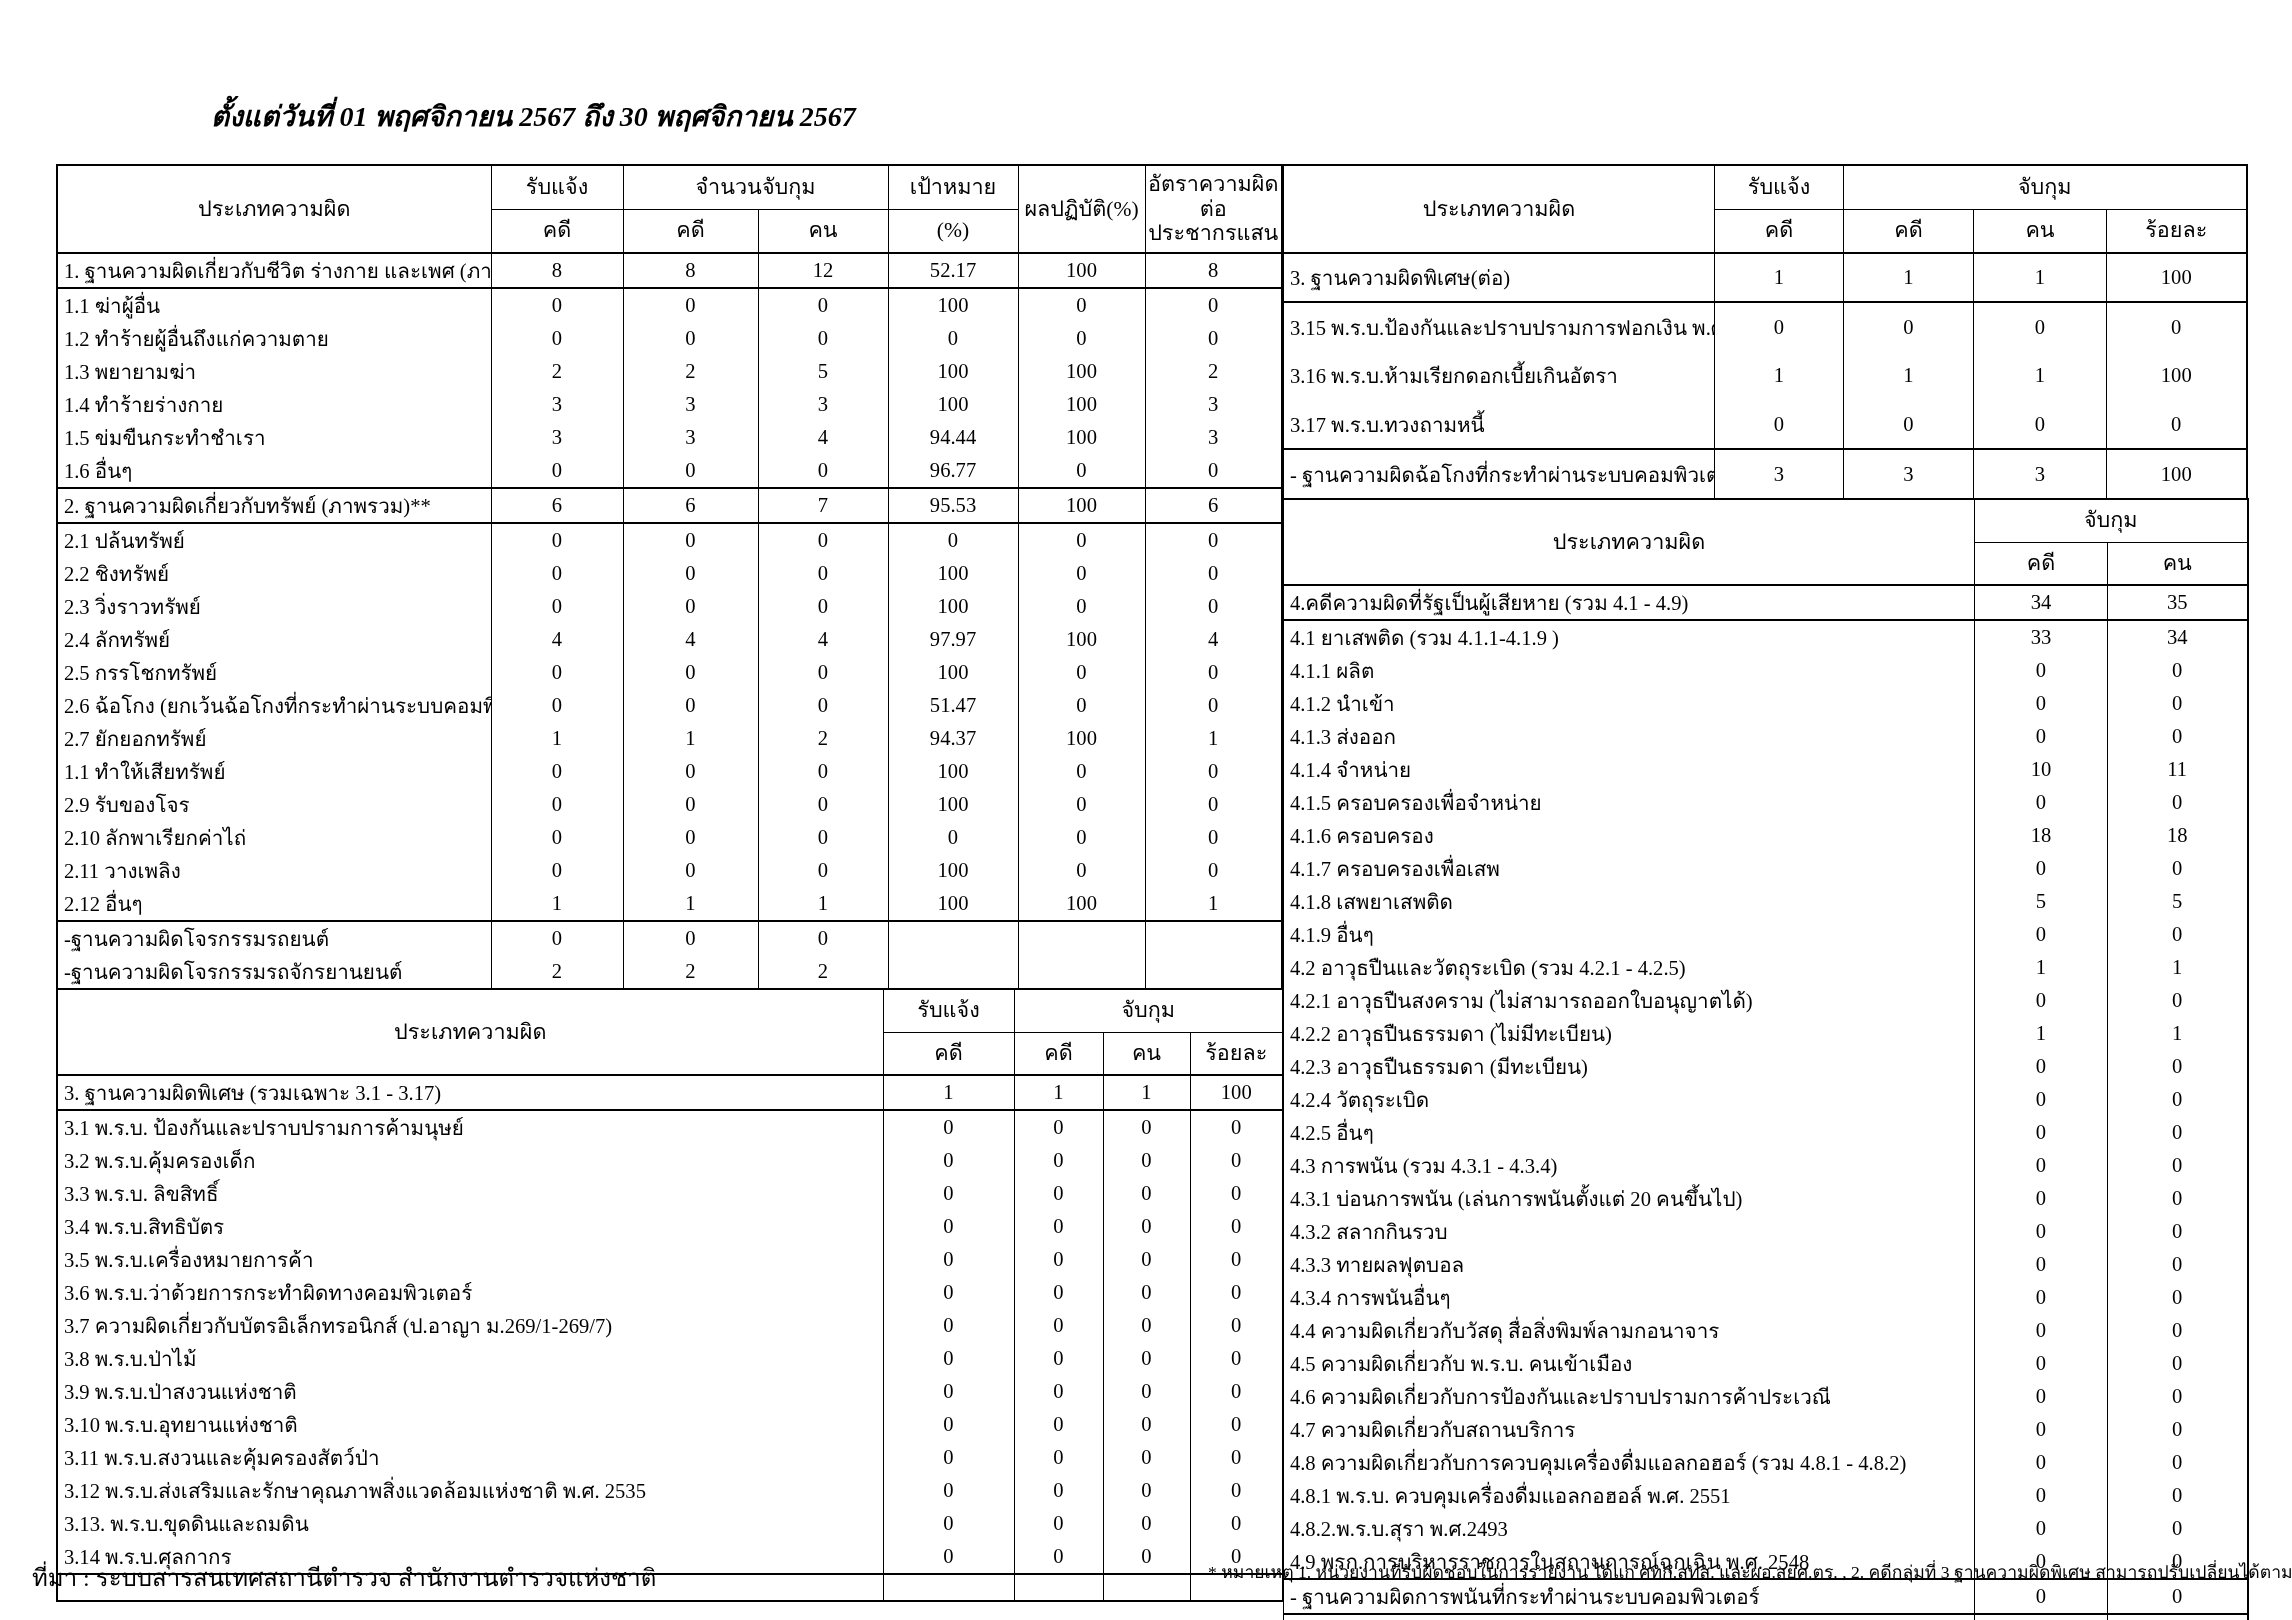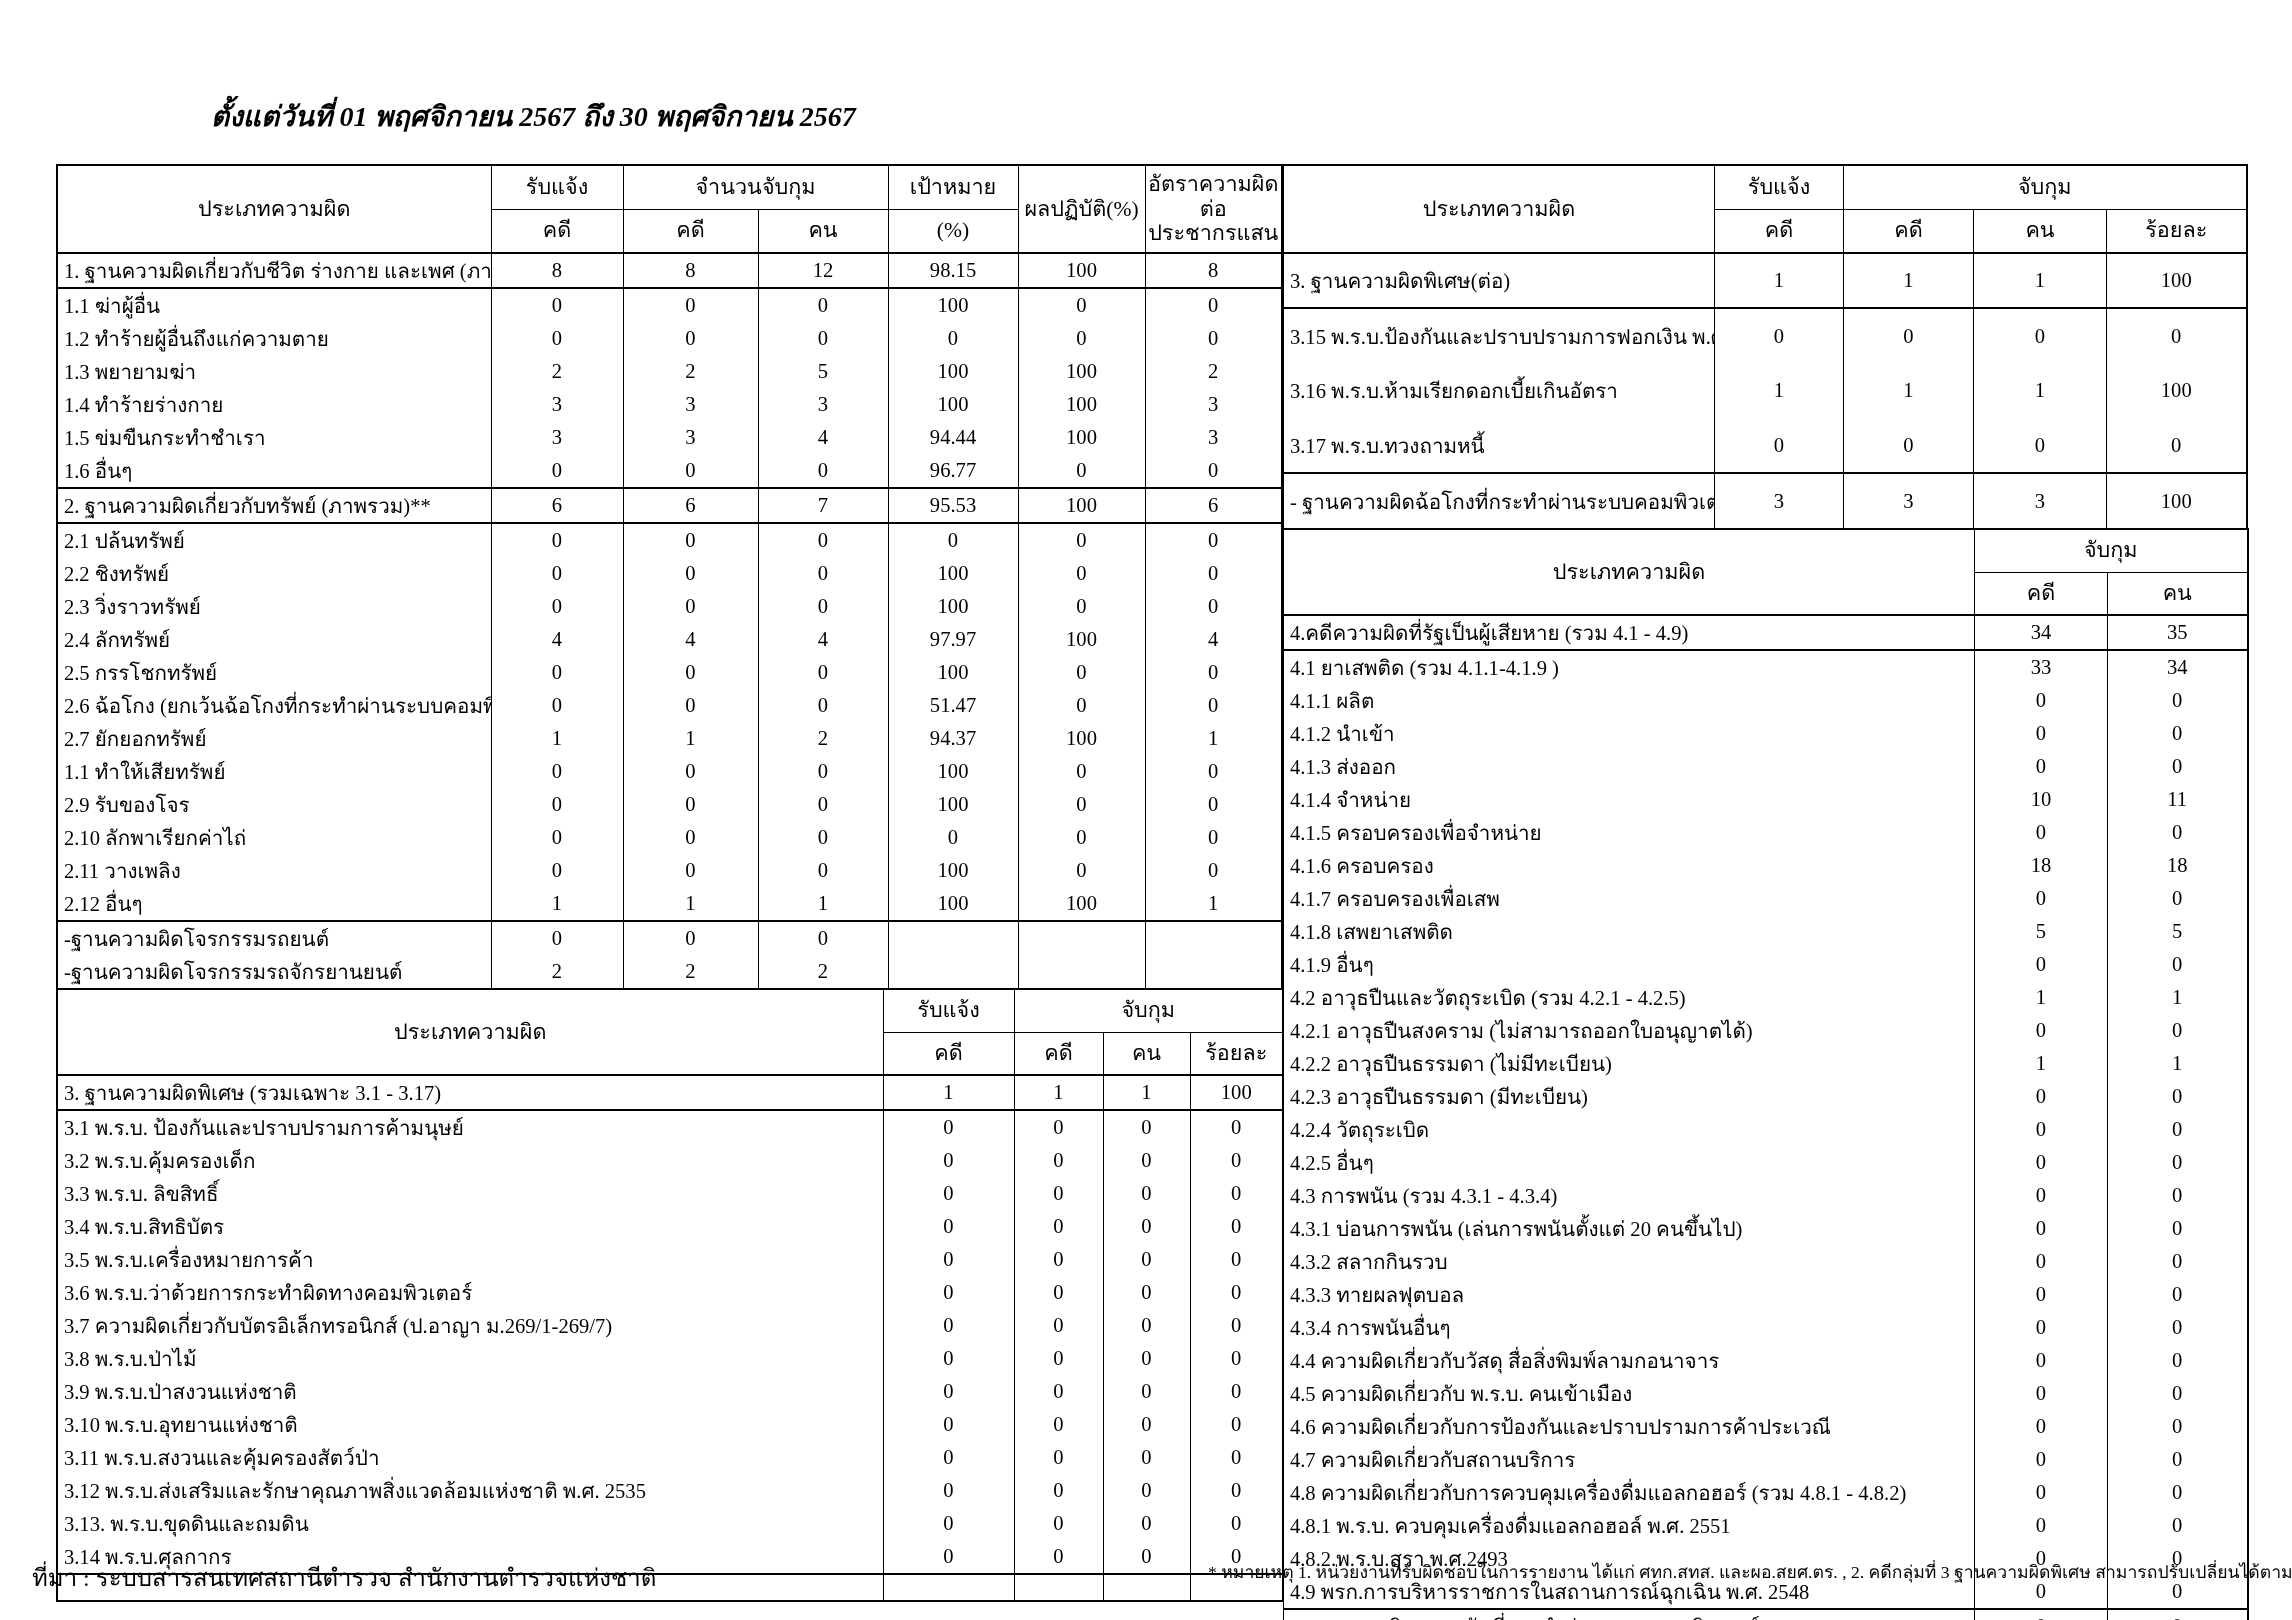--- a/index.html
+++ b/index.html
@@ -48,21 +48,21 @@
   thead th{
     border:1px solid #000;
     text-align:center;font-size:21.6px;line-height:1.15;
   }
   thead tr:last-child th{border-bottom:2px solid #000;}
   thead th[rowspan]{border-bottom:2px solid #000;}
   .t-lu thead tr,.t-ru thead tr{height:44px;}
   .t-ll thead tr,.t-rl thead tr{height:43px;}
   tbody td{border-top:none;border-bottom:none;}
   .t-lu tbody tr{height:32px;}
-  .t-ru tbody tr{height:55px;}
+  .t-ru tbody tr{height:49px;}
   .t-ll tbody tr,.t-rl tbody tr{height:30px;padding-left:28px;}
   tbody tr.tail{height:27.4px;}
   td.name{
     text-align:left;padding-left:5.9px;
     font-size:20.6px;white-space:nowrap;
   }
   td.num{text-align:center;font-size:20.6px;}
   tr.bt td{border-top:2px solid #000;}
   tr.bb td{border-bottom:2px solid #000;}
   .footer-left{
@@ -112,21 +112,21 @@
             <th>คน</th>
             <th>(%)</th>
           </tr>
         </thead>
         <tbody>
             <tr class="bb">
               <td class="name">1. ฐานความผิดเกี่ยวกับชีวิต ร่างกาย และเพศ (ภาพรวม)*</td>
               <td class="num">8</td>
               <td class="num">8</td>
               <td class="num">12</td>
-              <td class="num">98.15</td>
+              <td class="num">52.17</td>
               <td class="num">100</td>
               <td class="num">8</td>
             </tr>
             <tr>
               <td class="name">1.1 ฆ่าผู้อื่น</td>
               <td class="num">0</td>
               <td class="num">0</td>
               <td class="num">0</td>
               <td class="num">100</td>
               <td class="num">0</td>

